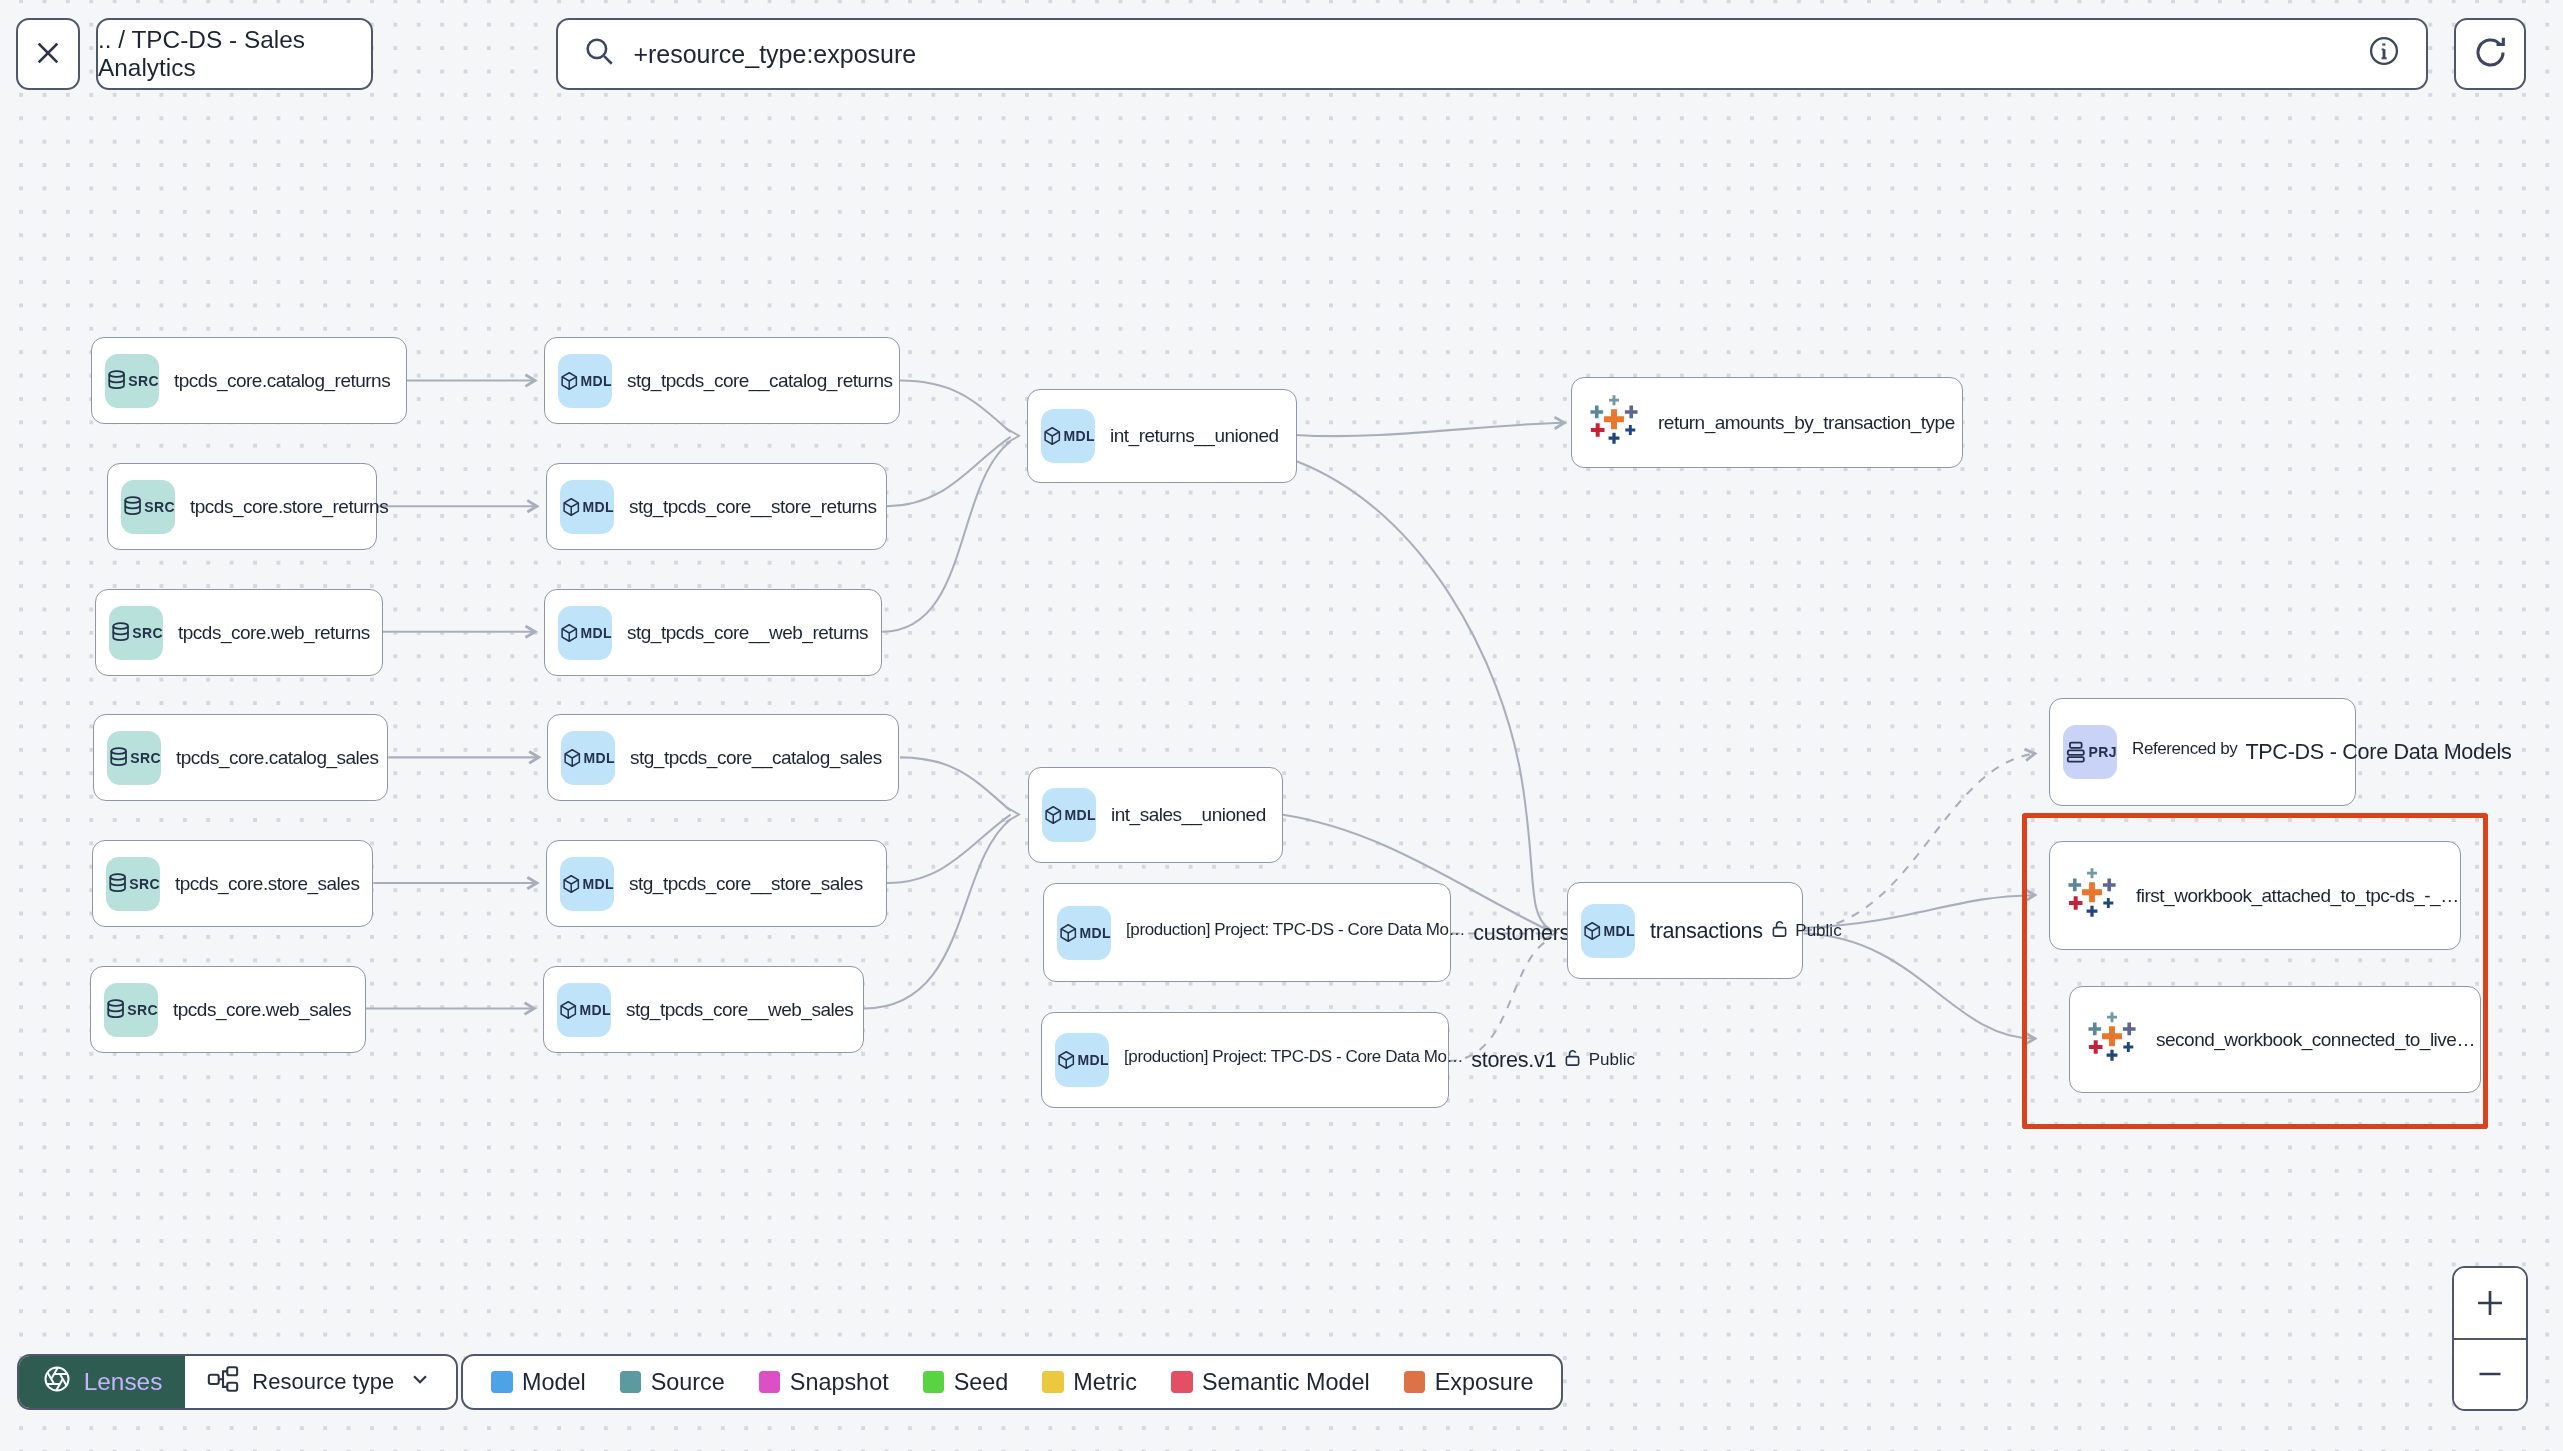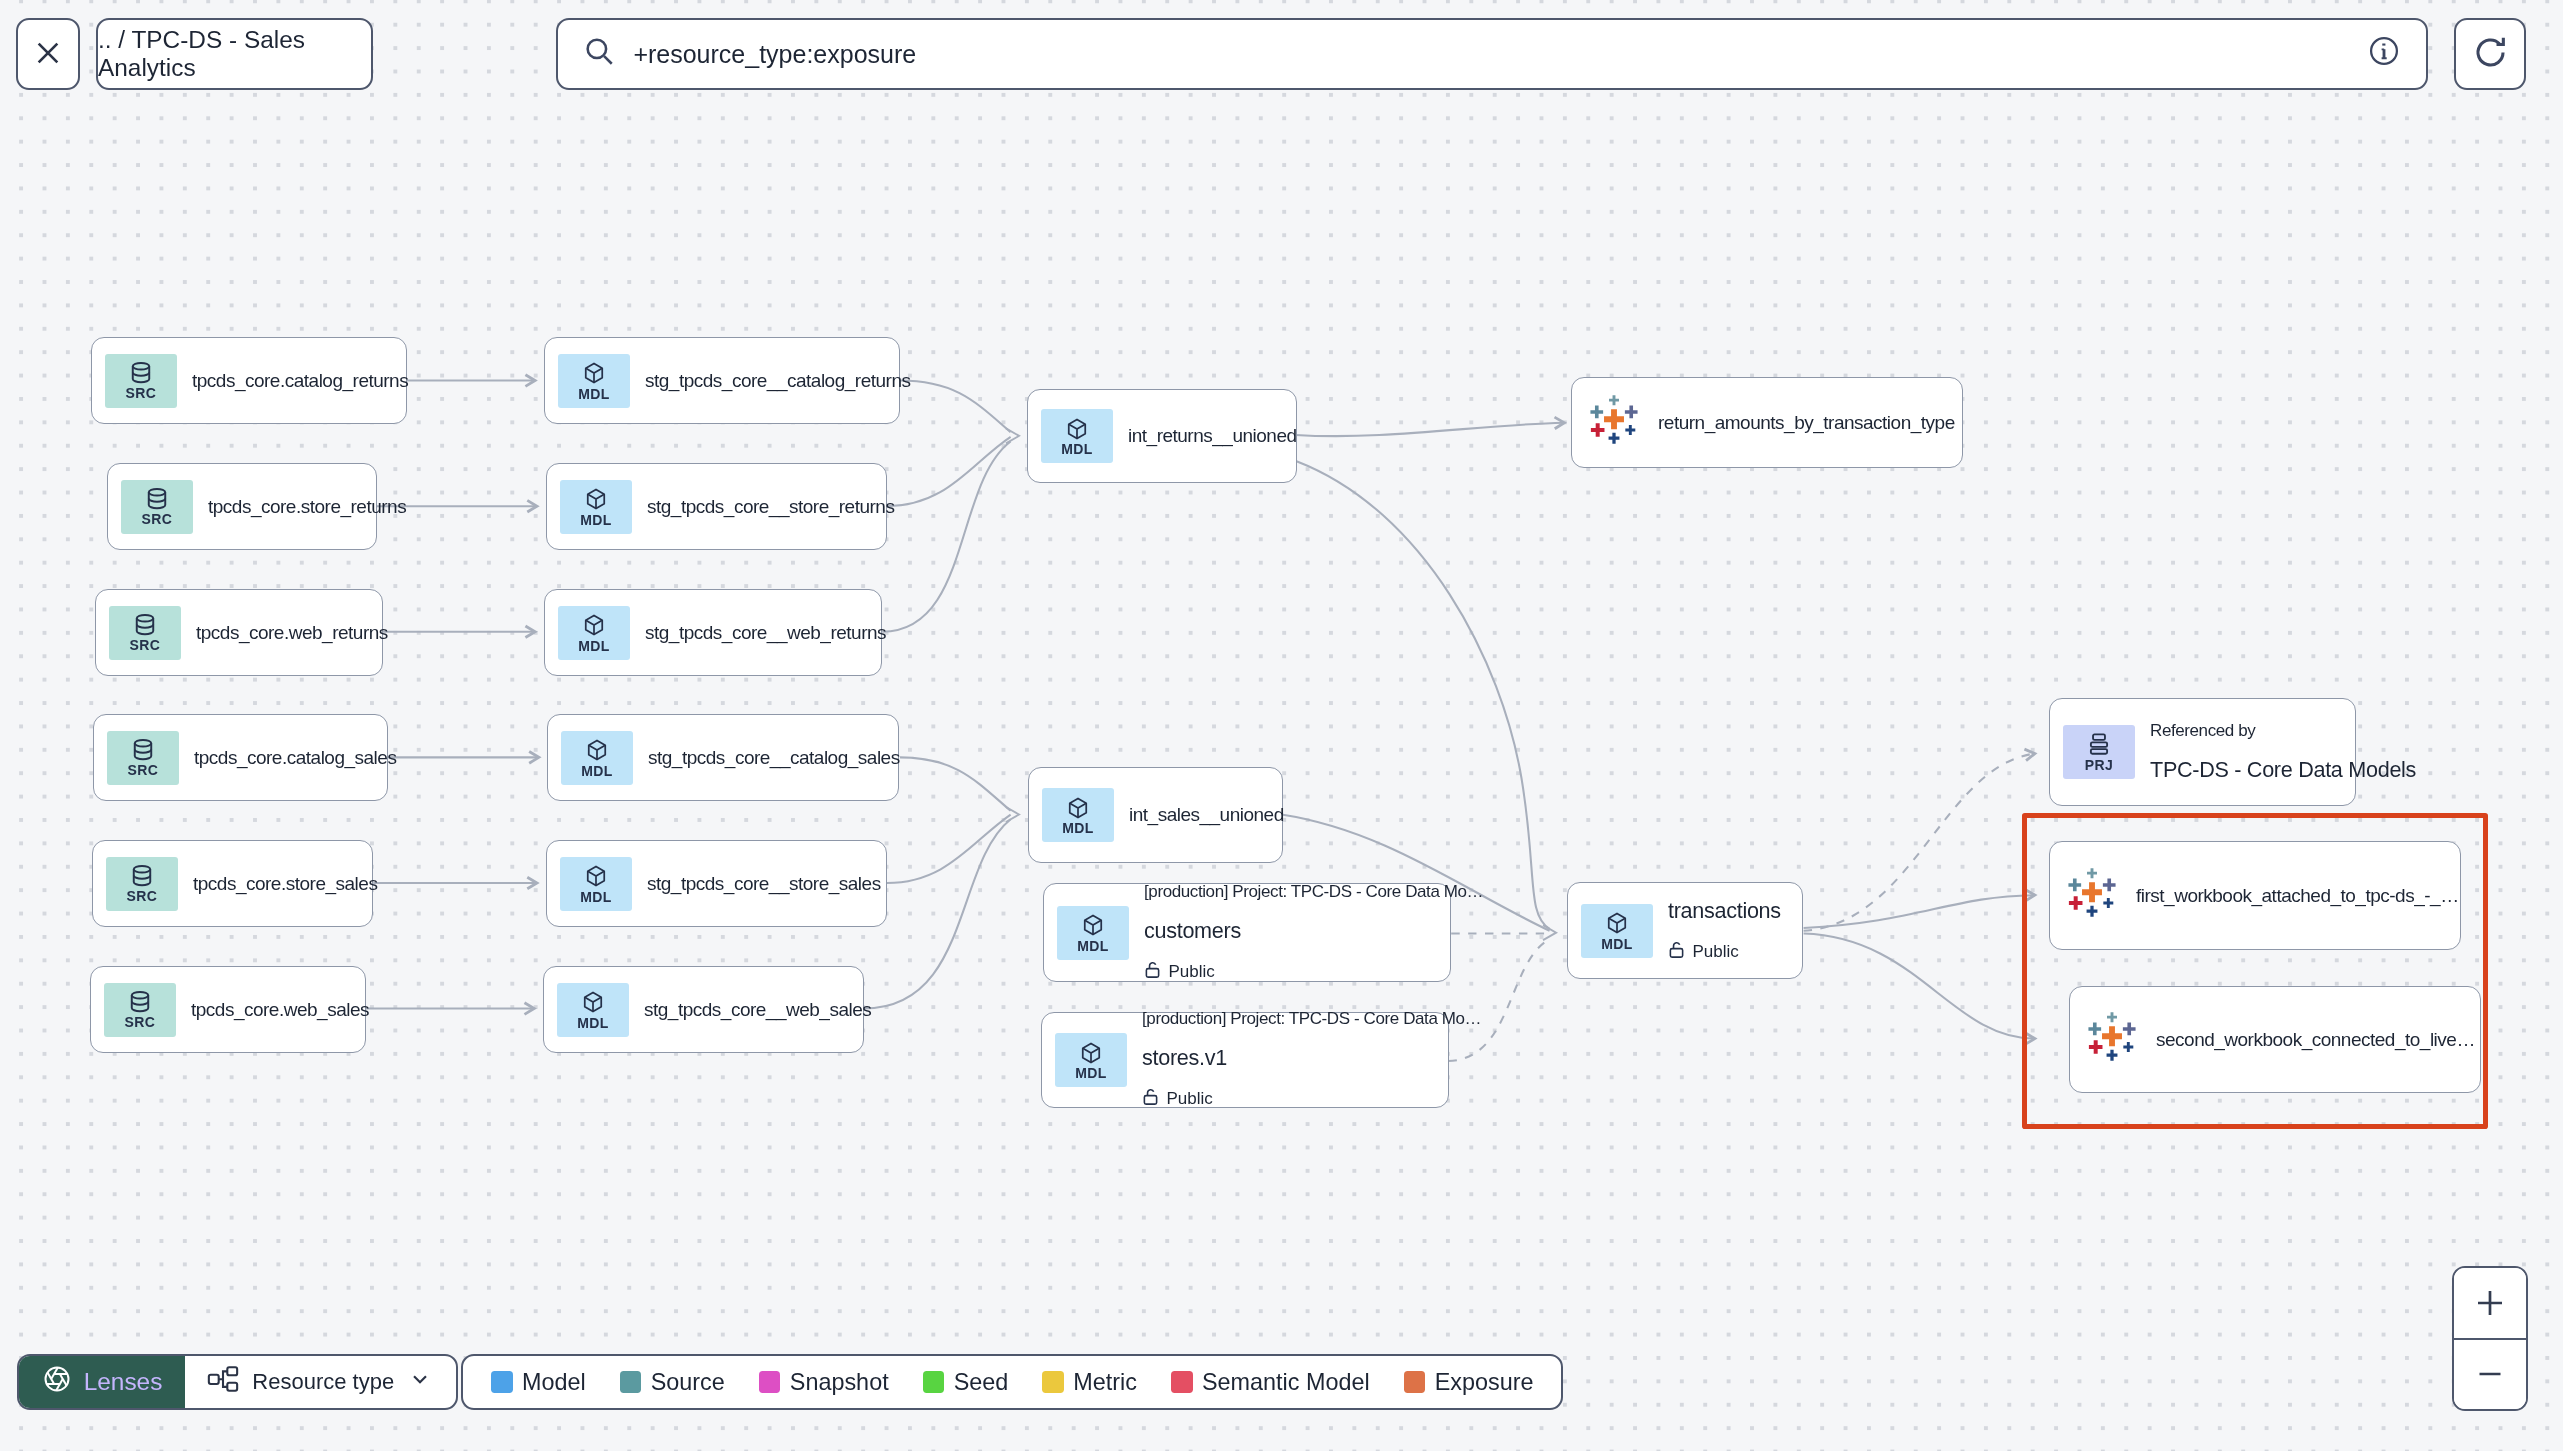--- a/index.html
+++ b/index.html
@@ -20,29 +20,29 @@
   #search-bar .grow{flex:1}
   #refresh-btn{left:2454px;top:18px;width:72px;height:72px;}
   
   #edge-layer{position:absolute;inset:0;pointer-events:none;}
   #edge-layer path{fill:none;stroke:#a8afbc;stroke-width:2.2px;}
   #edge-layer path.dashed{stroke-dasharray:9 9;}
   #edge-layer path.head{stroke-width:2px;}
   .node{position:absolute;background:#fff;border:1.9px solid #8e97a8;border-radius:13px;
     display:flex;align-items:center;gap:15px;padding:0 13px;box-sizing:border-box;
     white-space:nowrap;cursor:pointer;}
-  .badge{width:72px;height:54px;border-radius:3px;flex-shrink:0;
-    display:flex;flex-direction:column;align-items:center;justify-content:center;line-height:1;}
+  .badge{width:54px;height:54px;border-radius:13px;flex-shrink:0;
+    display:flex;flex-direction:row;align-items:center;justify-content:center;line-height:1;}
   .badge .blabel{font-size:14px;font-weight:700;letter-spacing:0.4px;margin-top:0.9px;color:#25314a;}
   .badge.src{background:#b7e1da}
   .badge.mdl{background:#bfe4f9}
   .badge.prj{background:#c9d3f8}
   .tbicon{width:58px;height:58px;flex-shrink:0}
   .node-title{font-size:19px;letter-spacing:-0.5px;}
-  .ncol{display:flex;flex-direction:column;gap:16px;justify-content:center;}
+  .ncol{display:flex;flex-direction:row;gap:8px;justify-content:center;}
   .sup{font-size:17px;letter-spacing:-0.4px;}
   .name-lg{font-size:21.6px;letter-spacing:-0.3px;}
   .access{font-size:17px;display:flex;align-items:center;gap:7.5px;}
   #highlight-rect{position:absolute;border:5.6px solid #d8421c;border-radius:2.8px;box-sizing:border-box;}
   
   .pill{position:absolute;background:#fff;border:2.3px solid #4e576c;border-radius:13px;
     display:flex;align-items:center;box-sizing:border-box;overflow:hidden;}
   #lens-pill{left:17px;top:1354px;height:56px;}
   #lenses-seg{background:#2e5c51;color:#c4b5fd;height:100%;display:flex;align-items:center;
     gap:12.2px;padding:0 22.5px;font-size:24.4px;cursor:pointer;}

